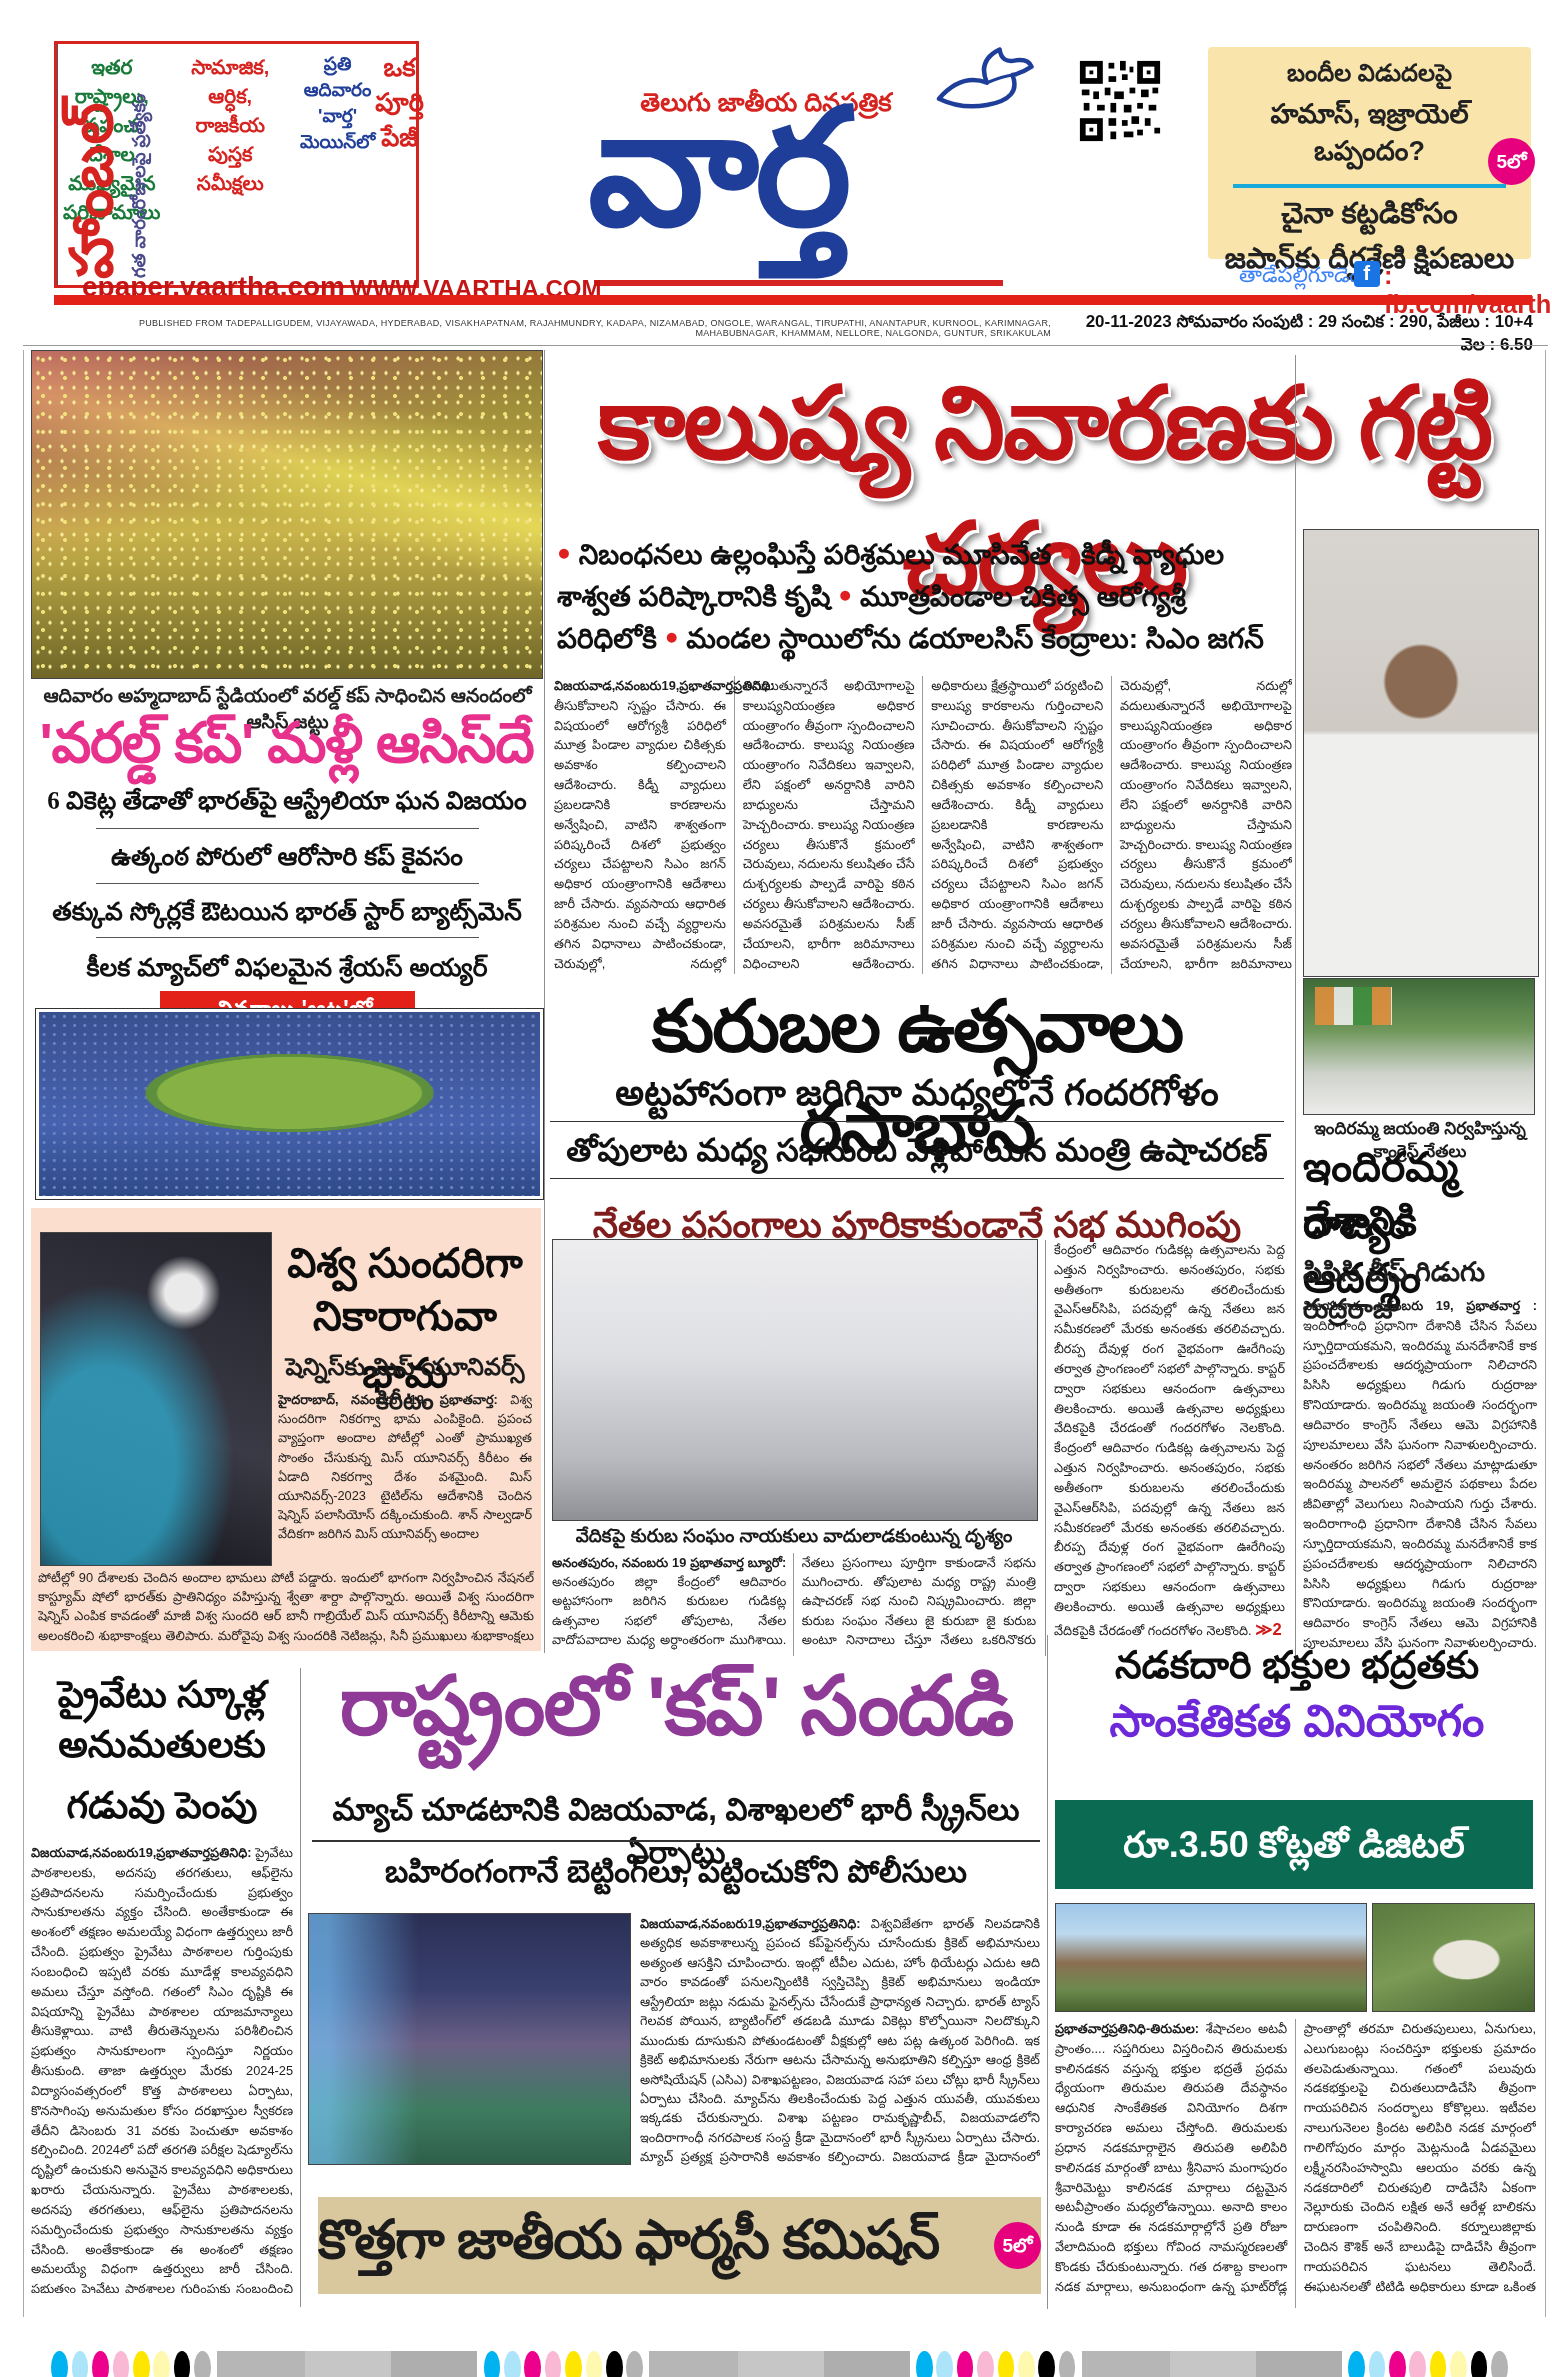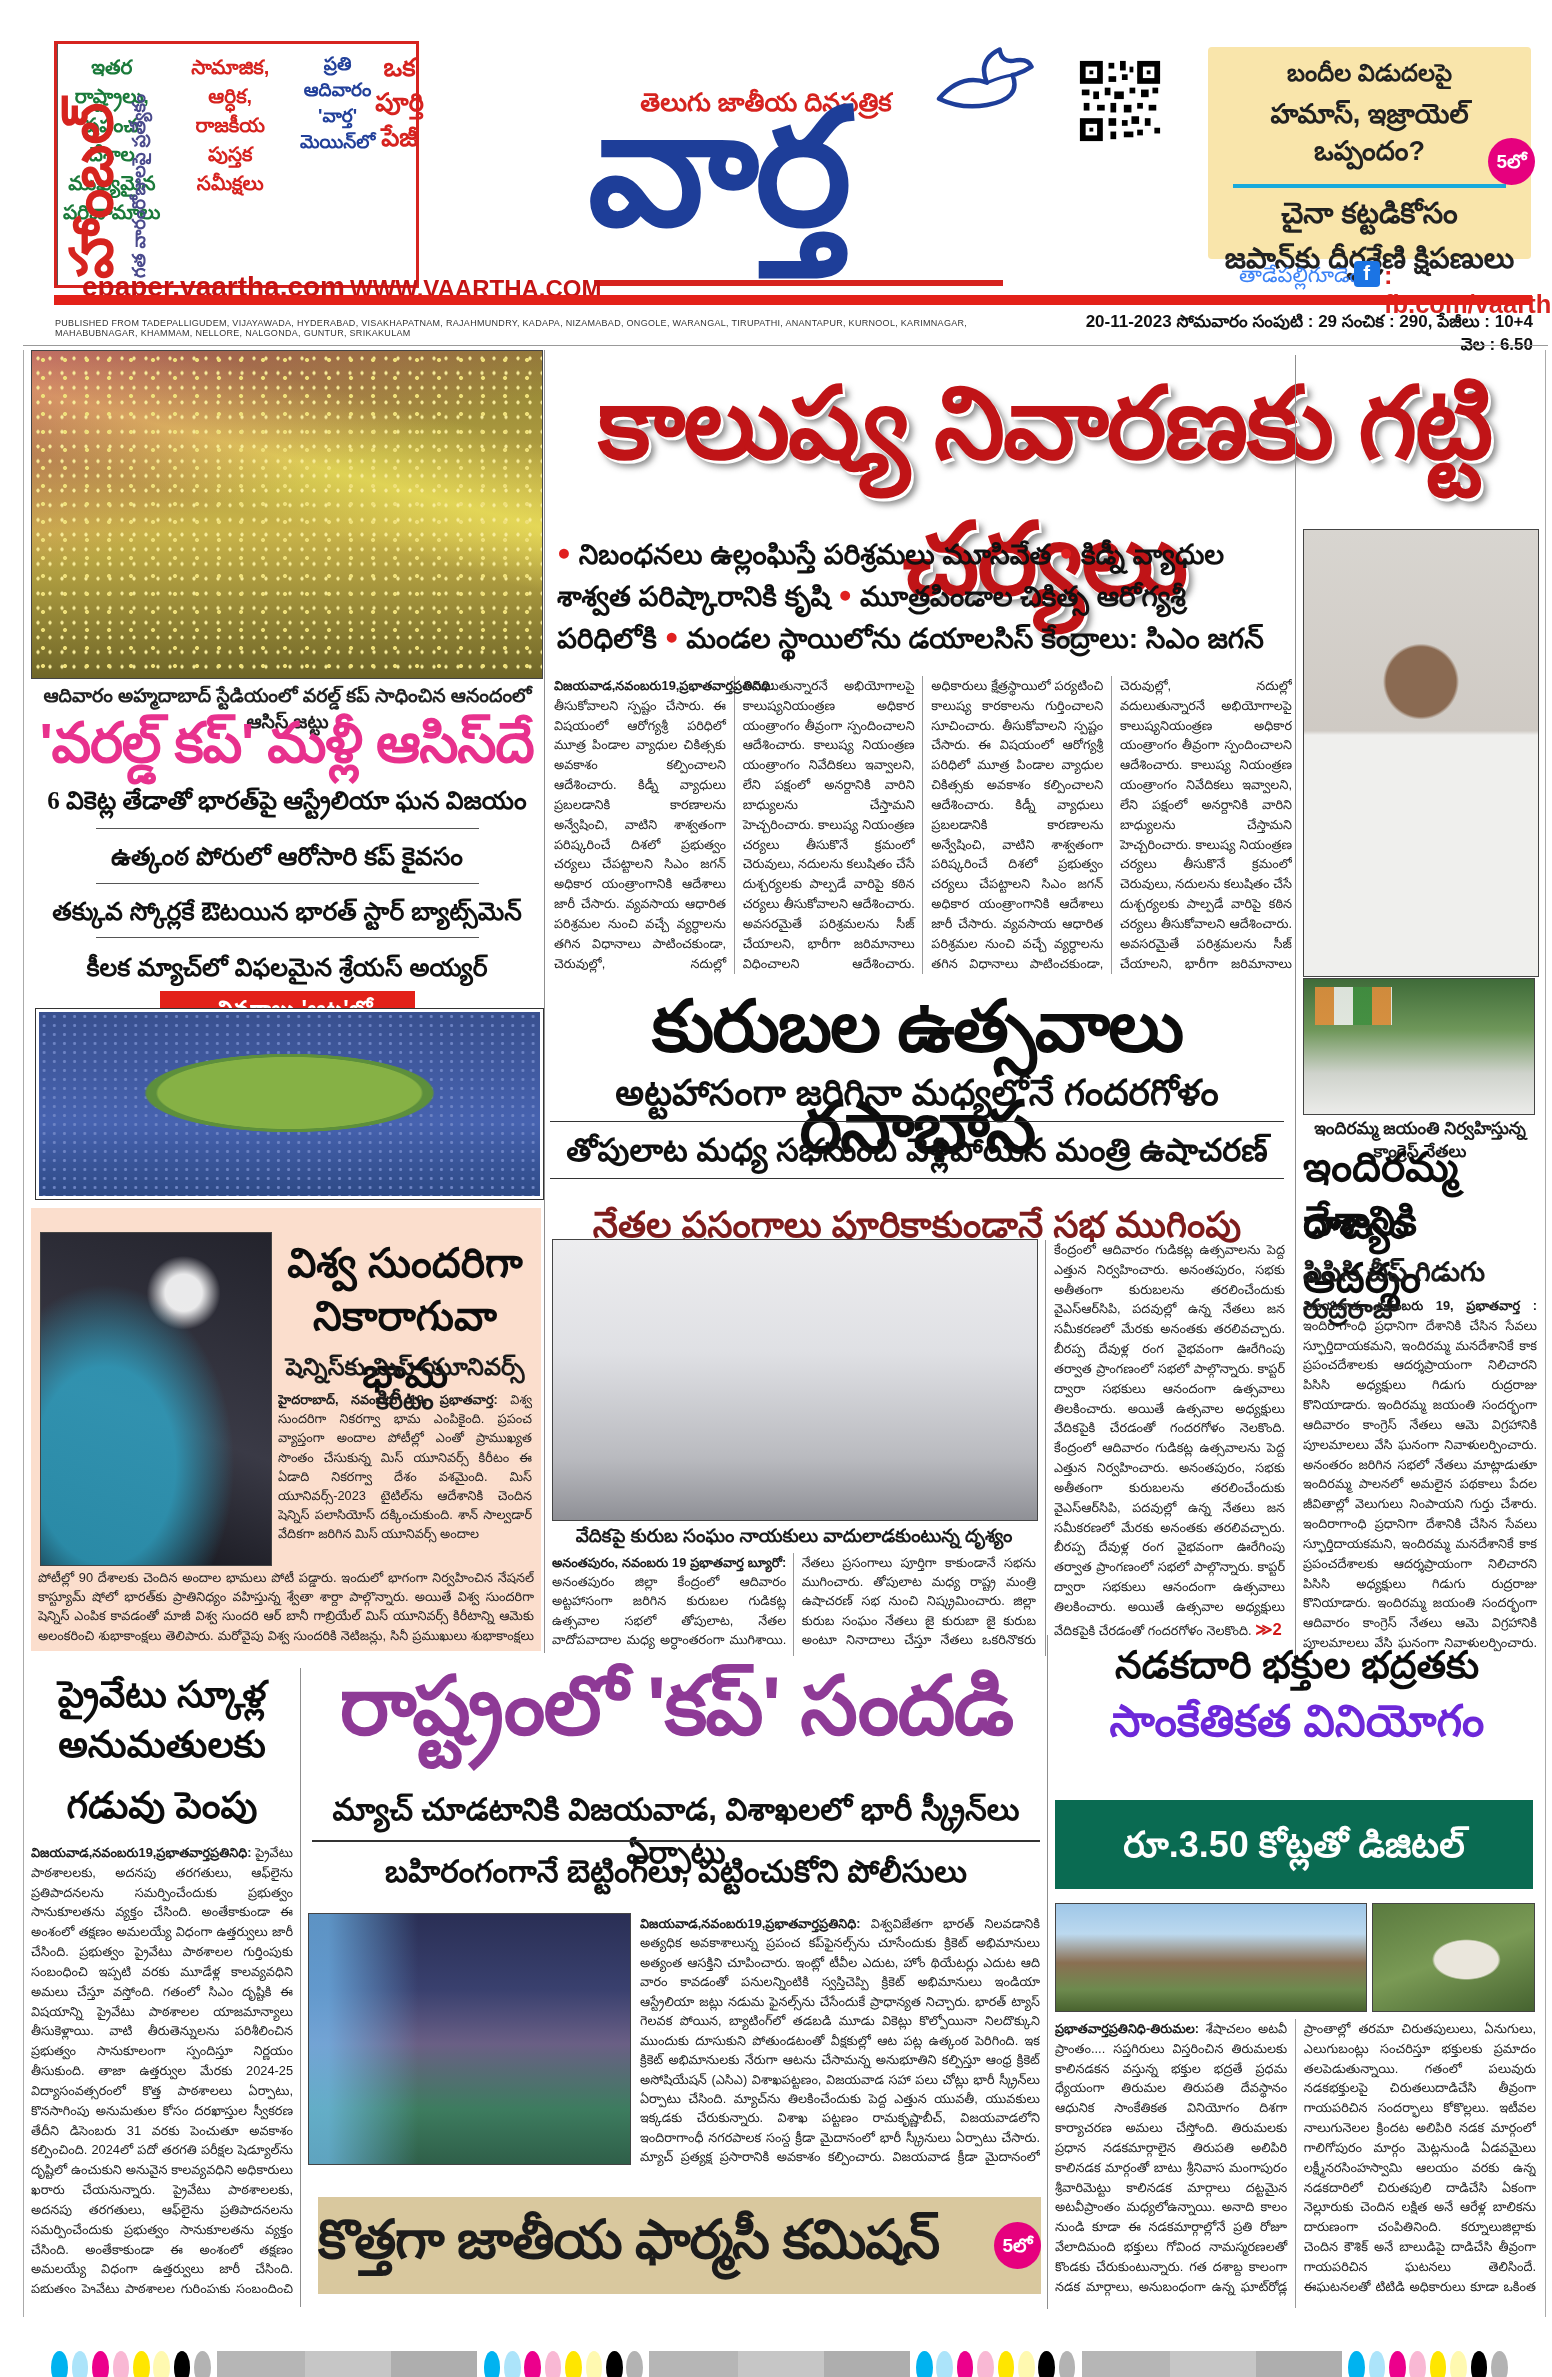--- a/index.html
+++ b/index.html
@@ -39,21 +39,21 @@
   .badge{background:#e6007e;color:#fff;border-radius:50%;width:47px;height:47px;line-height:47px;
          text-align:center;font-size:19px;font-weight:800;}
   .badge-topbox{left:1488px;top:138px;}
   .edition{left:1239px;top:263px;font-size:21px;font-weight:400;color:#3b82f6;}
   .fb-ico{left:1354px;top:261px;width:25.5px;height:25.5px;background:#1b74e4;color:#fff;border-radius:3.8px;
           text-align:center;font-size:20.4px;font-weight:800;line-height:25.5px;}
   .fb-txt{left:1384px;top:261px;font-size:25.5px;font-weight:800;color:#d6231f;}
   .epaper{left:82px;top:271px;font-size:28px;font-weight:800;color:#c41414;}
   .site{left:350px;top:275px;font-size:24px;font-weight:800;color:#c41414;}
   .red-bar{left:54px;top:295px;width:1478px;height:10.2px;background:#e32119;}
-  .published{left:55px;top:318px;width:996px;font-size:9px;color:#333;letter-spacing:0.3px;}
+  .published{left:55px;top:318px;width:996px;font-size:9px;color:#333;letter-spacing:0.3px;text-align:right;}
   .dateline-top{left:1060px;top:312px;width:473px;font-size:17px;font-weight:700;color:#111;text-align:right;}
   .hr-header{left:23px;top:345px;width:1525px;height:1.3px;background:#999;}
 
   
   .photo{border:1.3px solid #444;}
   .ph-cricket{background-color:#a6953d;background-image:
      radial-gradient(#efe07a 1.9px,transparent 2.6px),
      radial-gradient(#f7ec9a 1.3px,transparent 1.9px),
      linear-gradient(160deg,rgba(214,44,140,.45),transparent 45%),
      linear-gradient(15deg,transparent 48%,rgba(244,235,95,.65) 62%,transparent 80%),

